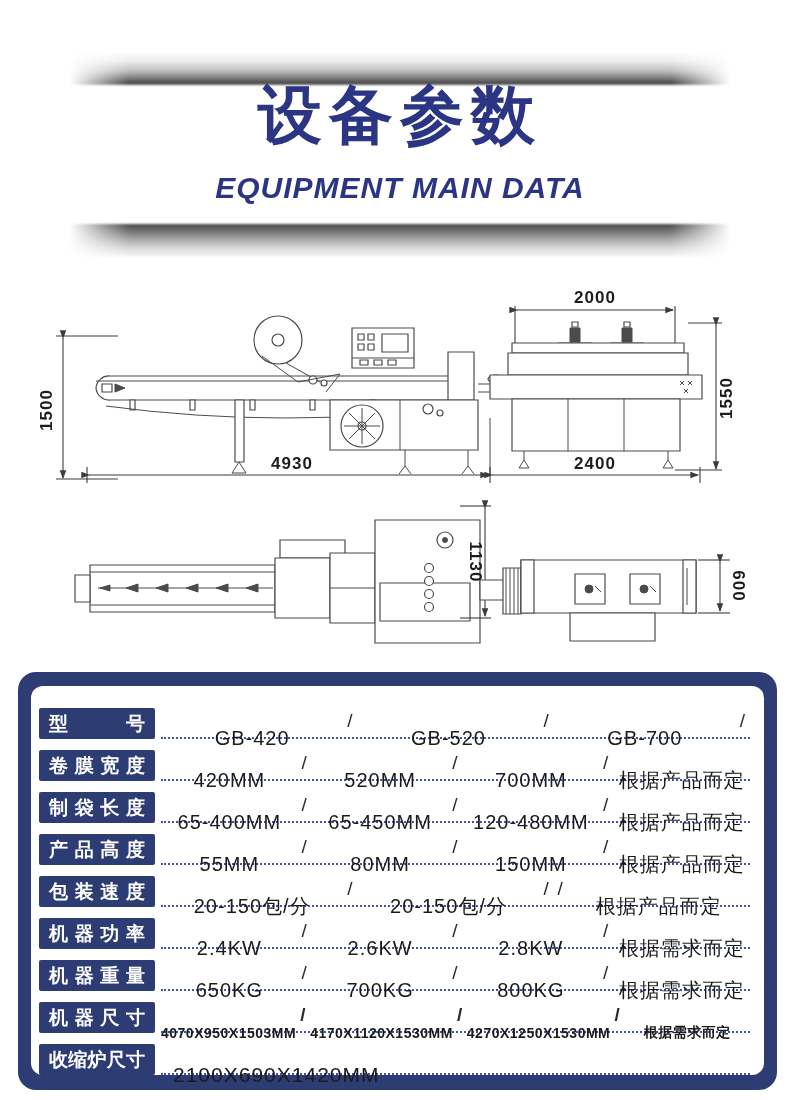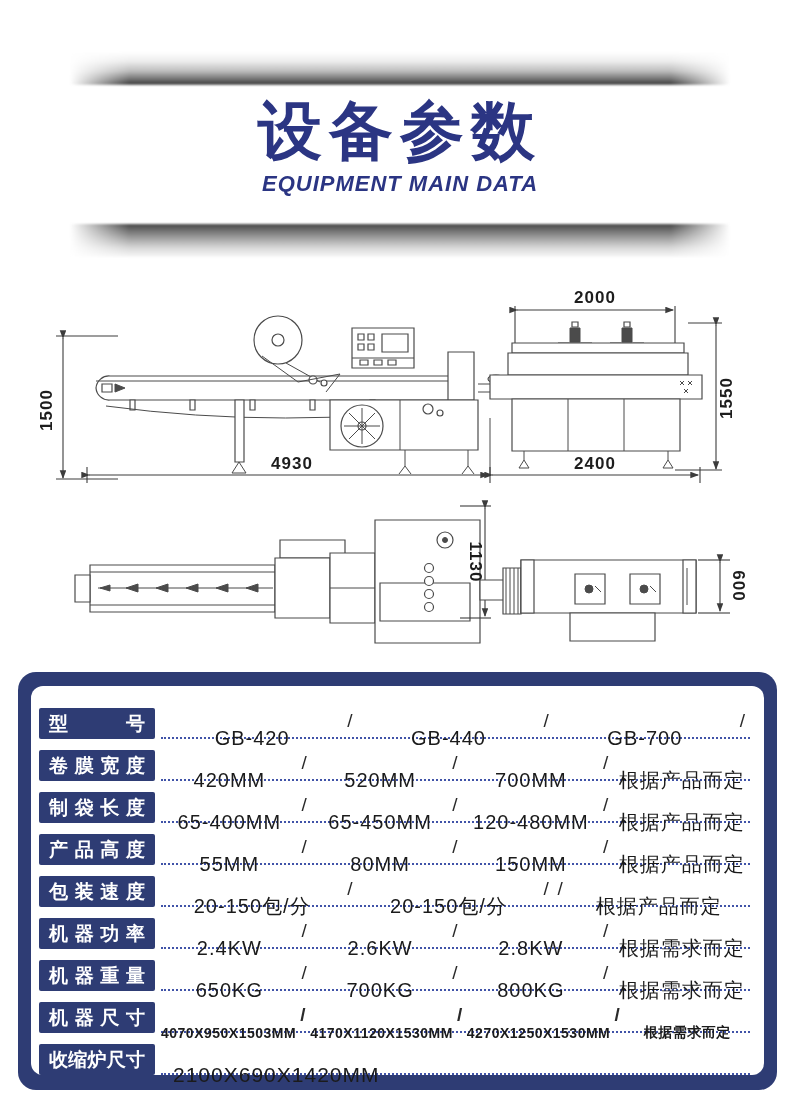--- a/index.html
+++ b/index.html
@@ -16,26 +16,26 @@
       linear-gradient(90deg,#fff 0%,rgba(255,255,255,0) 9%,rgba(255,255,255,0) 91%,#fff 100%),
       linear-gradient(180deg,#ffffff 0%,#ededed 28%,#bdbdbd 58%,#6a6a6a 85%,#424242 96%,#8a8a8a 100%);
   }
   .shadow-bar.bottom{
     top:224px;
     background:
       linear-gradient(90deg,#fff 0%,rgba(255,255,255,0) 9%,rgba(255,255,255,0) 91%,#fff 100%),
       linear-gradient(180deg,#474747 0%,#6d6d6d 18%,#a5a5a5 45%,#d8d8d8 72%,#f8f8f8 100%);
   }
   .title-cn{
-    position:absolute;top:88px;left:0;width:100%;text-align:center;
+    position:absolute;top:72px;left:0;width:100%;text-align:center;
     font-size:64px;font-weight:800;color:#2b3583;letter-spacing:7px;
   }
   .title-en{
     position:absolute;top:171px;left:0;width:100%;text-align:center;
-    font-size:22px;font-style:italic;font-weight:700;color:#2b3583;letter-spacing:1px;
+    font-size:30px;font-style:italic;font-weight:700;color:#2b3583;letter-spacing:1px;
   }
   
   .diagram1{position:absolute;top:288px;left:30px;}
   .diagram2{position:absolute;top:498px;left:30px;}
   svg{display:block;}
   svg *{vector-effect:non-scaling-stroke;}
   .lnt{stroke:#4b4b4b;stroke-width:1;fill:none;}
   .fw{stroke:#4b4b4b;stroke-width:1.2;fill:#ffffff;}
   .fd{stroke:#4b4b4b;stroke-width:1;fill:#4b4b4b;}
   .dim{stroke:#3c3c3c;stroke-width:1.1;fill:none;}
@@ -262,21 +262,21 @@
 <div class="spec-table">
   <div class="spec-inner">
       <div class="row">
         <div class="label-box">
           <span>型</span>
           <span>号</span>
         </div>
         <div class="values">
           <div class="cell">GB-420</div>
           <span class="sep">/</span>
-          <div class="cell">GB-440</div>
+          <div class="cell">GB-520</div>
           <span class="sep">/</span>
           <div class="cell">GB-700</div>
           <span class="sep">/</span>
         </div>
       </div>
       <div class="row">
         <div class="label-box">
           <span>卷</span>
           <span>膜</span>
           <span>宽</span>

